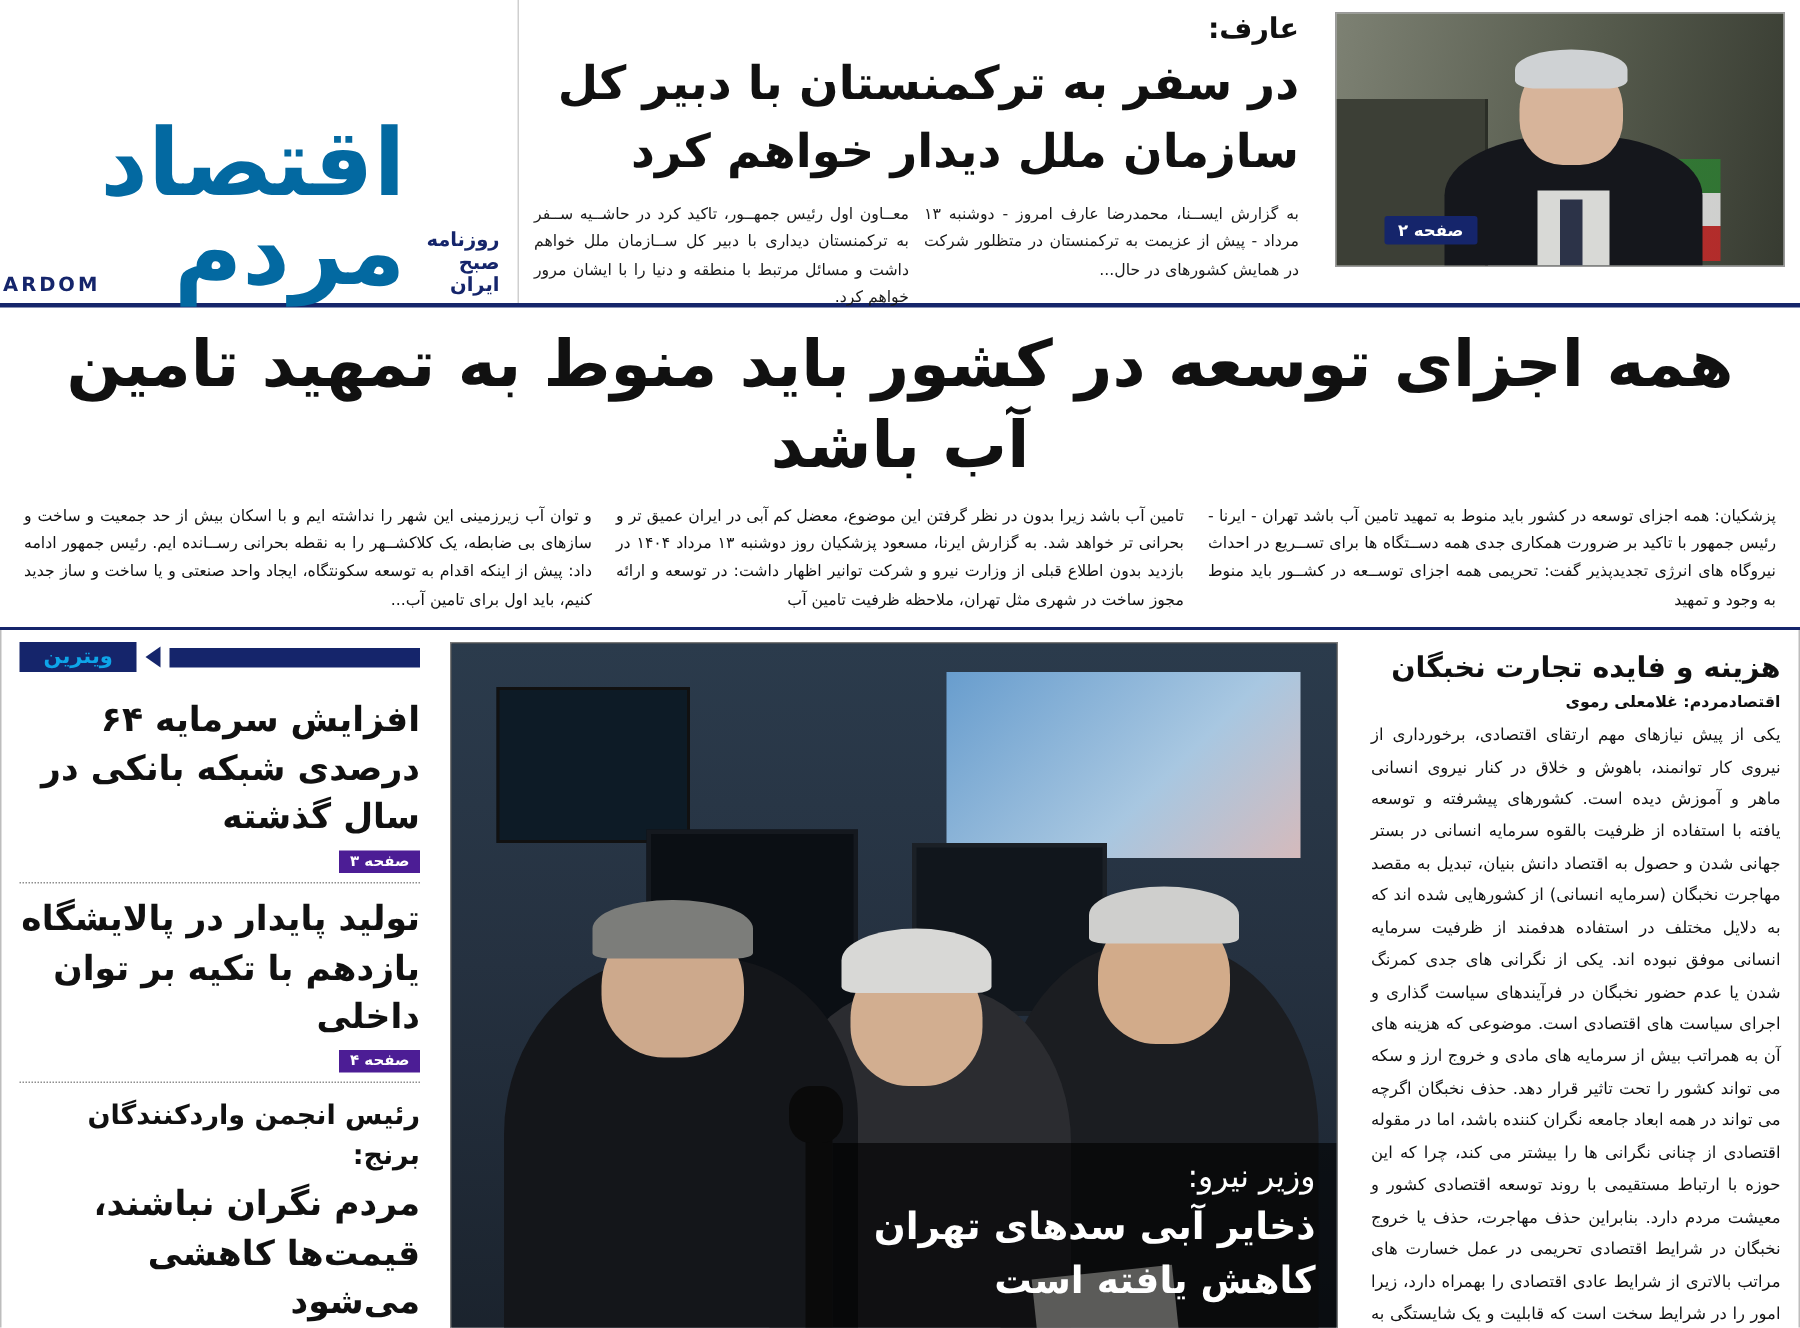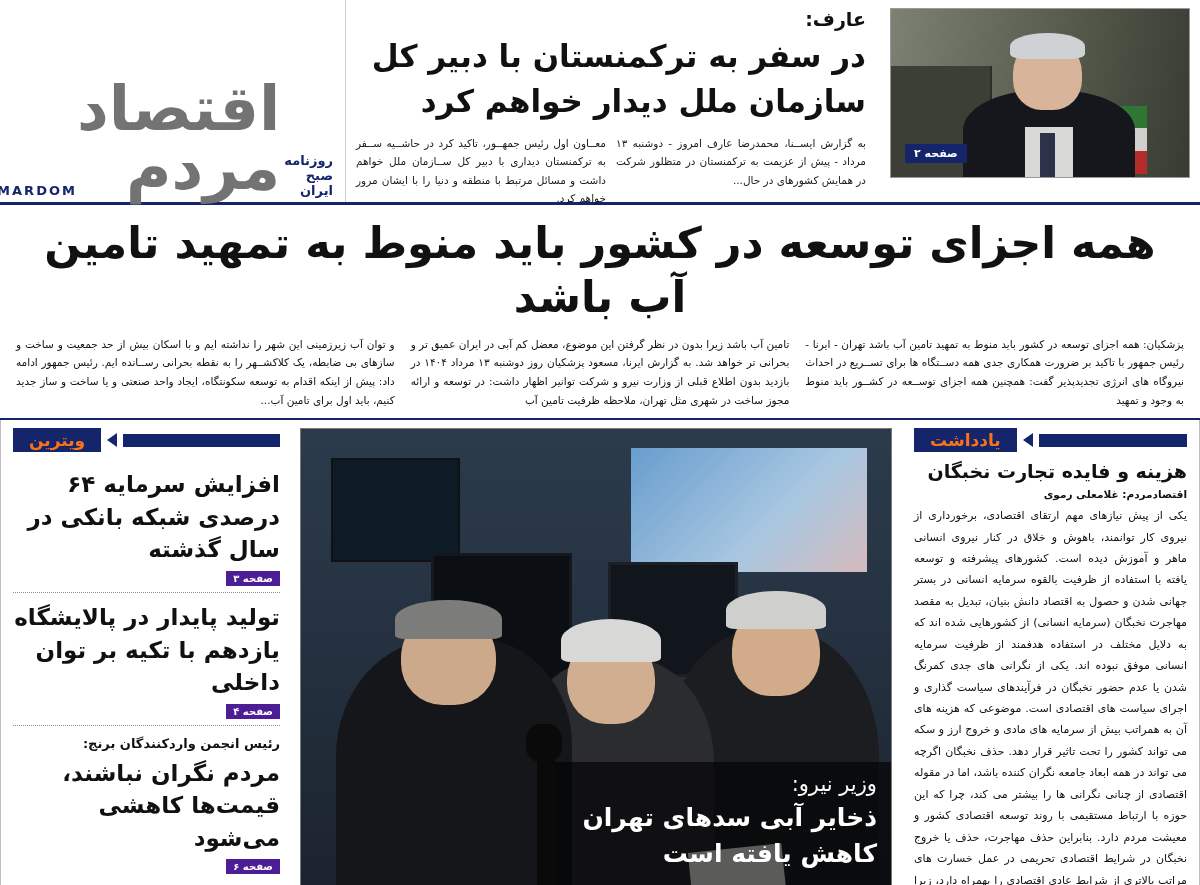--- a/index.html
+++ b/index.html
@@ -24,22 +24,22 @@
     width: 345px; padding: 6px 12px 4px 12px;
     display: flex; flex-direction: row; align-items: flex-end;
     position: relative;
   }
   .brand-tag {
     font-size: 13px; color: #15256b; font-weight: bold;
     margin-top: 46px; margin-left: 4px;
   }
   .brand-name {
     font-size: 62px; line-height: 0.95; font-weight: bold;
-    color: #737373; letter-spacing: -1px; direction: rtl;
-    margin-top: -44px; margin-right: 0;
+    color: #0369a1; letter-spacing: -1px; direction: rtl;
+    margin-top: -44px; margin-right: 10px;
     font-family: "DejaVu Sans", sans-serif;
   }
   .brand-latin {
     font-size: 13px; color: #15256b; letter-spacing: 2px;
     font-weight: bold; margin-top: 2px;
   }
   .brand-rule { width: 300px; height: 2px; background: #15256b; margin: 6px 0 4px 0; }
   .brand-meta { font-size: 13.5px; color: #15256b; font-weight: bold; line-height: 1.9; text-align: right; }
 
   .lead-text-col {
@@ -67,21 +67,21 @@
   }
   .ph-wall { position: absolute; inset: 0; background: linear-gradient(100deg,#7d8173 0%, #565b4d 55%, #373b31 100%); }
   .ph-chairback { position: absolute; left: 0; top: 34%; width: 34%; height: 66%; background: #3c3f36; border-right: 2px solid #2b2e27; }
   .ph-suit { position: absolute; left: 24%; bottom: 0; width: 58%; height: 52%; background: #15171c; border-radius: 46% 46% 0 0; }
   .ph-shirt { position: absolute; left: 45%; bottom: 0; width: 16%; height: 30%; background: #d8d9d6; }
   .ph-tie { position: absolute; left: 50%; bottom: 0; width: 5%; height: 26%; background: #2c3348; }
   .ph-head { position: absolute; left: 41%; top: 18%; width: 23%; height: 42%; background: #d7b49a; border-radius: 48% 48% 42% 42%; }
   .ph-hair { position: absolute; left: 40%; top: 14%; width: 25%; height: 16%; background: #cfd2d4; border-radius: 50% 50% 20% 20%; }
   .ph-flag { position: absolute; right: 14%; bottom: 2%; width: 12%; height: 40%; background: linear-gradient(#2e7d32 33%, #e8e8e8 33% 66%, #c62828 66%); opacity: .85; }
   .page-flag {
-    position: absolute; left: 14px; bottom: 14px;
+    position: absolute; left: 32px; bottom: 14px;
     background: #15256b; color: #fff; font-size: 11px; font-weight: bold;
     padding: 3px 9px; border-radius: 2px;
   }
 
   
   .band { padding: 12px 16px 8px 16px; border-bottom: 2px solid #15256b; }
   .band-kicker { text-align: center; font-size: 19px; font-weight: bold; margin-bottom: 6px; }
   .band-headline {
     text-align: center; font-size: 43px; font-weight: bold;
     line-height: 1.25; margin-bottom: 10px; direction: rtl;
@@ -93,30 +93,30 @@
   .body-row { display: flex; flex-direction: row-reverse; height: 495px; }
 
   
   .col-right { width: 292px; padding: 8px 12px 0 12px; border-left: 1px solid #bdbdbd; }
   .sec-head {
     display: flex; align-items: center; gap: 6px; flex-direction: row-reverse;
     margin-bottom: 8px;
   }
   .sec-bar { flex: 1; height: 13px; background: #15256b; }
   .sec-label {
-    background: #15256b; color: #f97316; font-size: 17px; font-weight: bold;
+    background: #15256b; color: #0ea5e9; font-size: 14px; font-weight: bold;
     padding: 2px 16px;
   }
   .sec-tri {
     width: 0; height: 0; border-top: 7px solid transparent; border-bottom: 7px solid transparent;
     border-right: 10px solid #15256b;
   }
   .vitem { padding: 8px 0 6px 0; border-bottom: 1px dotted #8e8e8e; position: relative; }
   .vitem:last-child { border-bottom: none; }
-  .vitem .over { font-size: 13px; font-weight: bold; text-align: right; direction: rtl; margin-bottom: 3px; line-height: 1.5; }
+  .vitem .over { font-size: 18px; font-weight: bold; text-align: right; direction: rtl; margin-bottom: 3px; line-height: 1.5; }
   .vitem .vh {
     font-size: 23px; font-weight: bold; text-align: right; direction: rtl; line-height: 1.42;
   }
   .pg {
     display: inline-block; background: #4c1d95; color: #fff; font-size: 10px;
     font-weight: bold; padding: 2px 7px; margin-top: 5px;
   }
 
   
   .col-center { width: 608px; padding: 8px 8px 0 8px; position: relative; }
@@ -192,21 +192,21 @@
         <div class="ph-head"></div>
         <div class="ph-hair"></div>
         <div class="page-flag">صفحه ۲</div>
       </div>
     </div>
   </div>
 
   <div class="band">
     <div class="band-headline">همه اجزای توسعه در کشور باید منوط به تمهید تامین آب باشد</div>
     <div class="band-cols">
-      <div>پزشکیان: همه اجزای توسعه در کشور باید منوط به تمهید تامین آب باشد تهران - ایرنا - رئیس جمهور با تاکید بر ضرورت همکاری جدی همه دســتگاه ها برای تســریع در احداث نیروگاه های انرژی تجدیدپذیر گفت: همچنین همه اجزای توســعه در کشــور باید منوط به وجود و تمهید</div>
+      <div>پزشکیان: همه اجزای توسعه در کشور باید منوط به تمهید تامین آب باشد تهران - ایرنا - رئیس جمهور با تاکید بر ضرورت همکاری جدی همه دســتگاه ها برای تســریع در احداث نیروگاه های انرژی تجدیدپذیر گفت: تحریمی همه اجزای توســعه در کشــور باید منوط به وجود و تمهید</div>
       <div>تامین آب باشد زیرا بدون در نظر گرفتن این موضوع، معضل کم آبی در ایران عمیق تر و بحرانی تر خواهد شد. به گزارش ایرنا، مسعود پزشکیان روز دوشنبه ۱۳ مرداد ۱۴۰۴ در بازدید بدون اطلاع قبلی از وزارت نیرو و شرکت توانیر اظهار داشت: در توسعه و ارائه مجوز ساخت در شهری مثل تهران، ملاحظه ظرفیت تامین آب</div>
       <div>و توان آب زیرزمینی این شهر را نداشته ایم و با اسکان بیش از حد جمعیت و ساخت و سازهای بی ضابطه، یک کلاکشــهر را به نقطه بحرانی رســانده ایم. رئیس جمهور ادامه داد: پیش از اینکه اقدام به توسعه سکونتگاه، ایجاد واحد صنعتی و یا ساخت و ساز جدید کنیم، باید اول برای تامین آب...</div>
     </div>
   </div>
 
   <div class="body-row">
 
     <div class="col-right">
       <div class="sec-head">
         <div class="sec-label">ویترین</div>
@@ -254,25 +254,20 @@
 
         <div class="bp-caption">
           <div class="kick">وزیر نیرو:</div>
           <div class="cap">ذخایر آبی سدهای تهران کاهش یافته است</div>
         </div>
 
       </div>
     </div>
 
     <div class="col-left">
-      <div class="sec-head">
-        <div class="sec-label">یادداشت</div>
-        <div class="sec-tri"></div>
-        <div class="sec-bar"></div>
-      </div>
       <div class="note-title">هزینه و فایده تجارت نخبگان</div>
       <div class="note-byline">اقتصادمردم: غلامعلی رموی</div>
       <div class="note-body">
         <span>یکی از پیش نیازهای مهم ارتقای اقتصادی، برخورداری از نیروی کار توانمند، باهوش و خلاق در کنار نیروی انسانی ماهر و آموزش دیده است. کشورهای پیشرفته و توسعه یافته با استفاده از ظرفیت بالقوه سرمایه انسانی در بستر جهانی شدن و حصول به اقتصاد دانش بنیان، تبدیل به مقصد مهاجرت نخبگان (سرمایه انسانی) از کشورهایی شده اند که به دلایل مختلف در استفاده هدفمند از ظرفیت سرمایه انسانی موفق نبوده اند. یکی از نگرانی های جدی کمرنگ شدن یا عدم حضور نخبگان در فرآیندهای سیاست گذاری و اجرای سیاست های اقتصادی است. موضوعی که هزینه های آن به همراتب بیش از سرمایه های مادی و خروج ارز و سکه می تواند کشور را تحت تاثیر قرار دهد. حذف نخبگان اگرچه می تواند در همه ابعاد جامعه نگران کننده باشد، اما در مقوله اقتصادی از چنانی نگرانی ها را بیشتر می کند، چرا که این حوزه با ارتباط مستقیمی با روند توسعه اقتصادی کشور و معیشت مردم دارد. بنابراین حذف مهاجرت، حذف یا خروج نخبگان در شرایط اقتصادی تحریمی در عمل خسارت های مراتب بالاتری از شرایط عادی اقتصادی را بهمراه دارد، زیرا امور را در شرایط سخت است که قابلیت و یک شایستگی به یک فرد عادی متمایز و نمایان می شود. </span>
       </div>
     </div>
 
   </div>
 </div>
 

